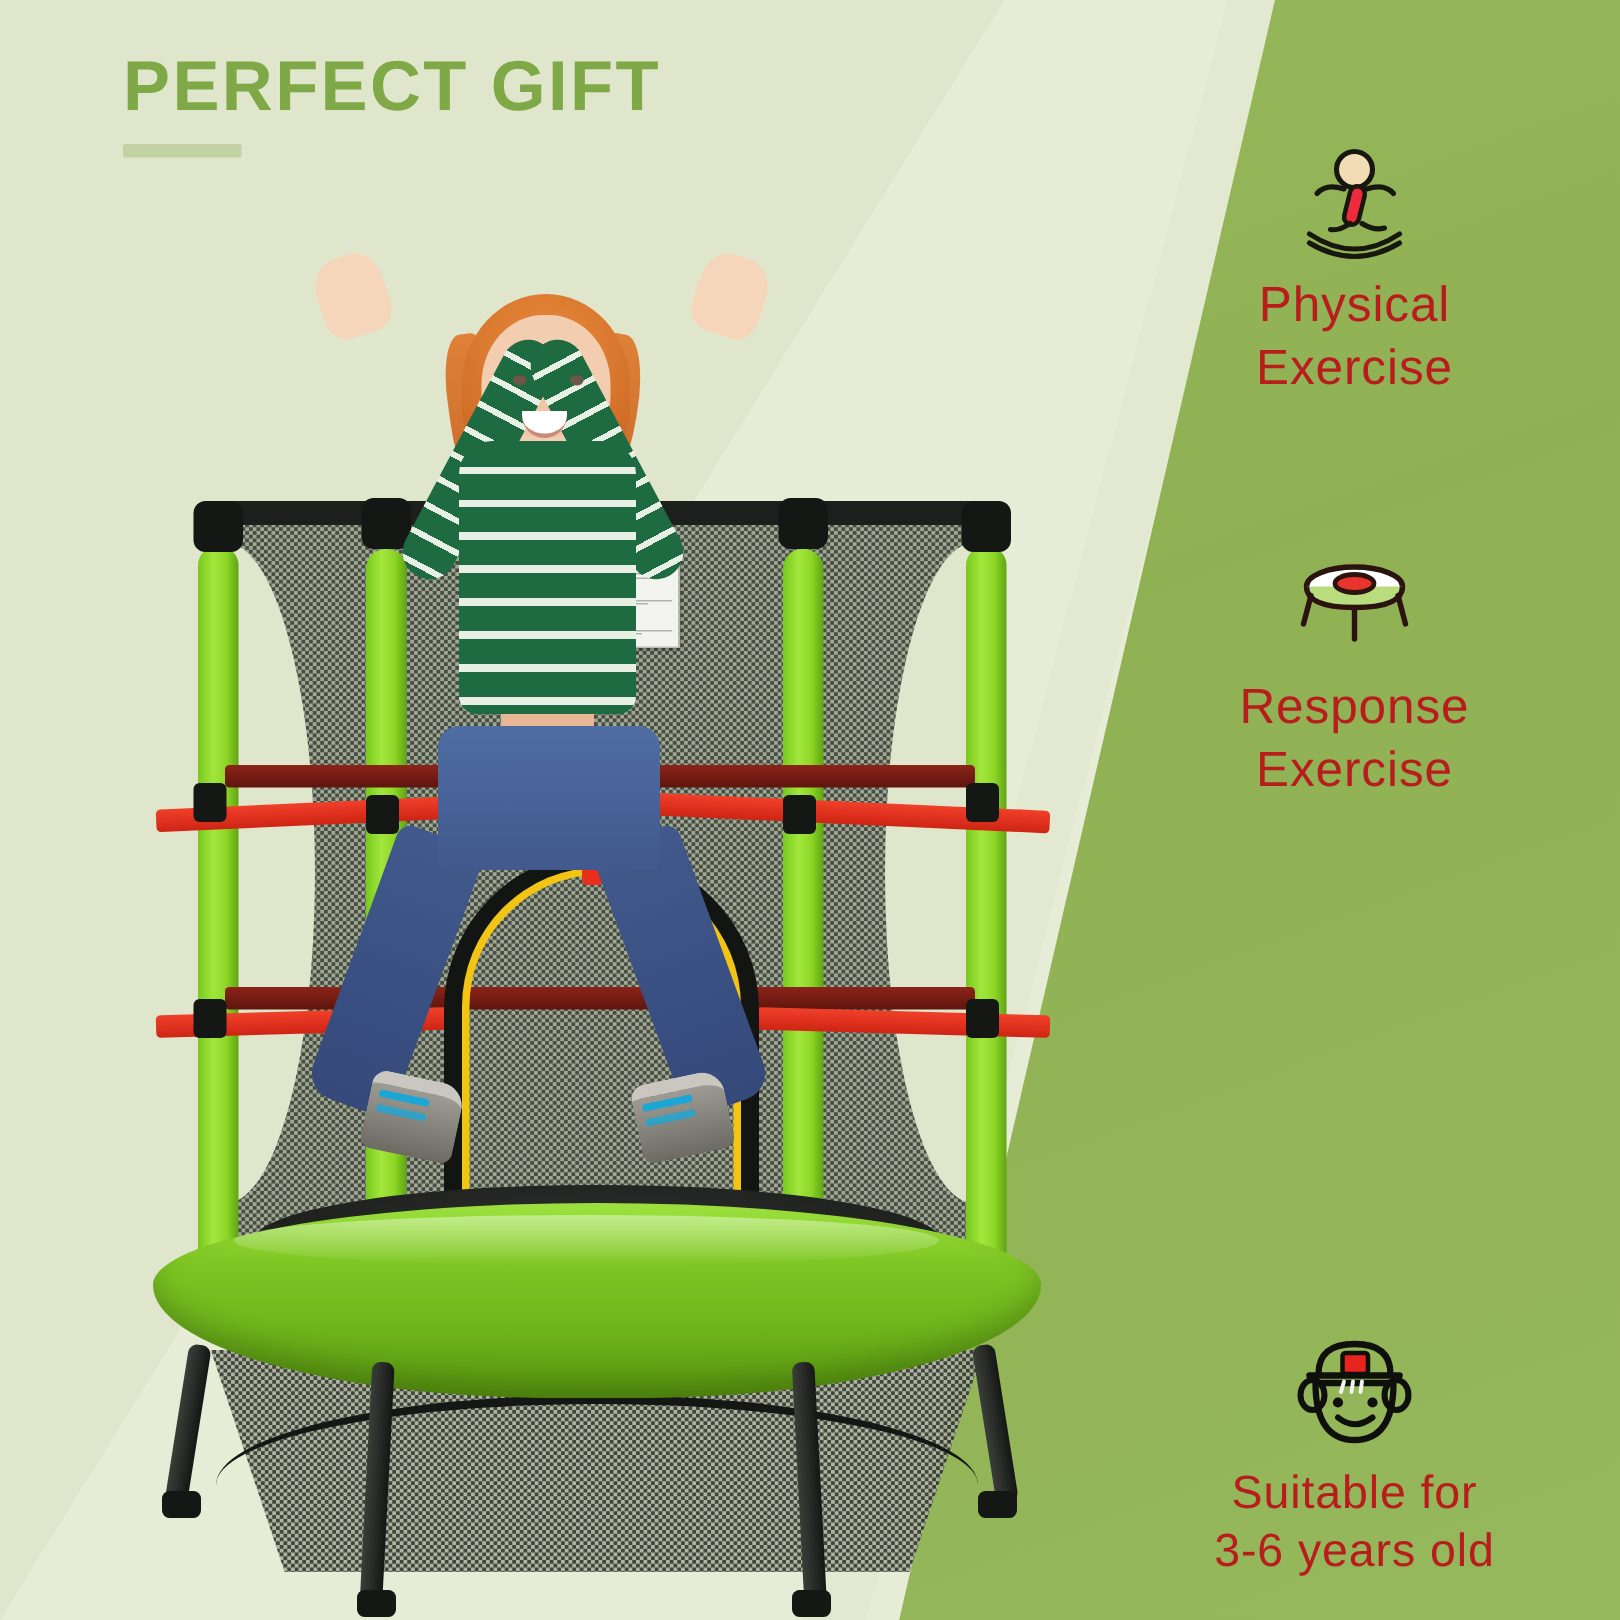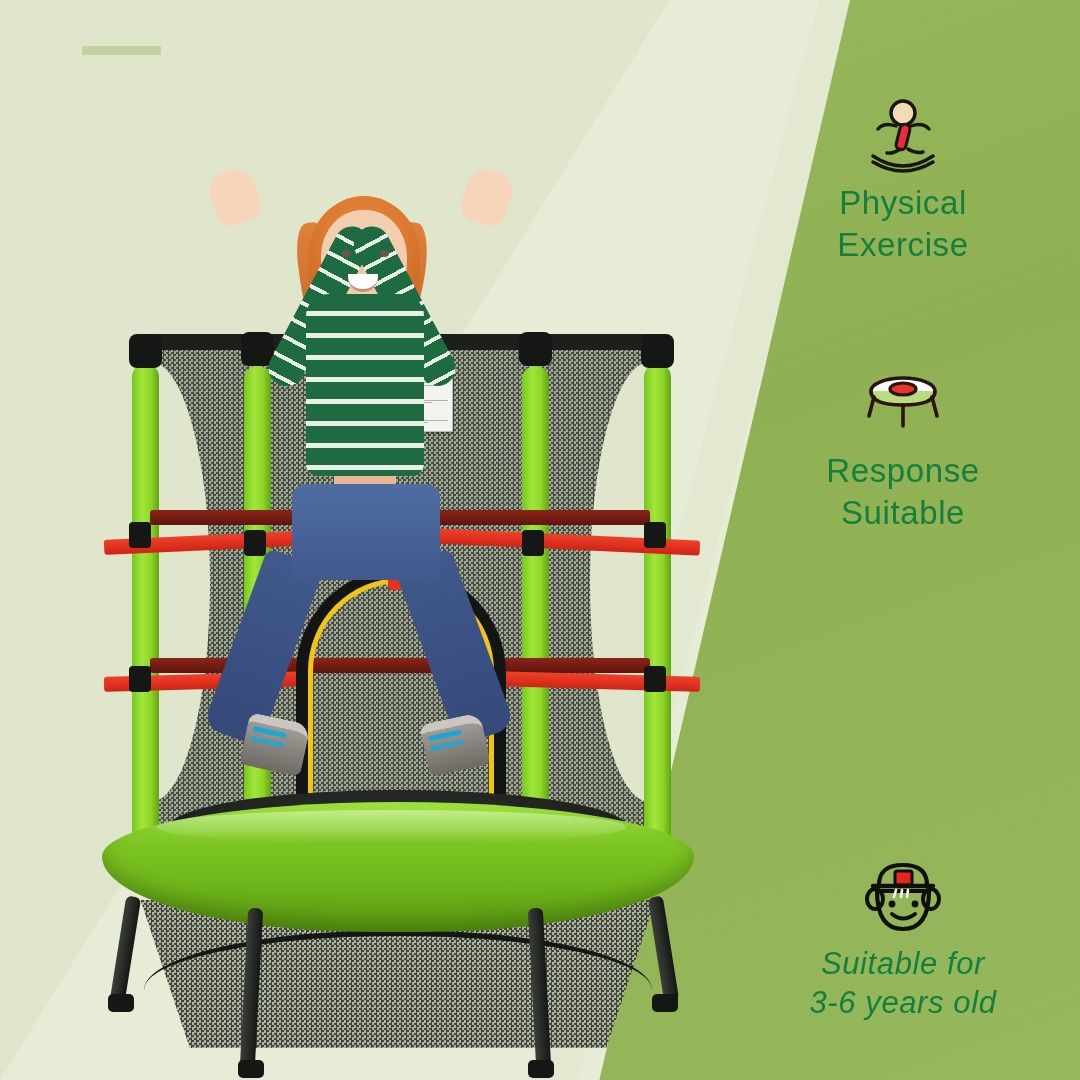--- a/index.html
+++ b/index.html
@@ -208,40 +208,41 @@
     position:absolute;width:15px;background:linear-gradient(90deg,#3a3e38,#151715);
     border-radius:6px;
   }
   .foot{position:absolute;width:26px;height:18px;background:#151715;border-radius:5px;}
 
   
   .features{position:absolute;right:0;top:0;width:360px;height:1080px;}
   .feature{position:absolute;width:330px;left:18px;text-align:center;color:#ffffff;}
   .feature .icon{height:92px;display:flex;align-items:center;justify-content:center;}
   .feature .label{
-    font-size:33px;line-height:1.26;letter-spacing:.6px;color:#15803d;
+    font-size:33px;line-height:1.26;letter-spacing:.6px;color:#b91c1c;
     white-space:pre-line;font-weight:normal;
   }
   .f1{top:90px;}
   .f2{top:358px;}
   .f3{top:596px;}
-  .f4{top:852px;font-style:italic;}
+  .f4{top:883px;}
   .f4 .label{font-size:31px;}
 </style>
 </head>
 <body>
 
 <div class="stage">
 
   <div class="bg-base"></div>
   <div class="bg-pale-wedge"></div>
   <div class="bg-light-diag"></div>
   <div class="bg-green-panel"></div>
 
   <div class="headline">
+    <h1>PERFECT GIFT</h1>
     <div class="sub-row">
       <div class="accent-dash"></div>
     </div>
   </div>
 
   <div class="product">
 
     <div class="kid">
       <div class="hair-l"></div>
       <div class="hair-r"></div>
@@ -375,21 +376,21 @@
         <svg width="90" height="70" viewBox="0 0 90 70">
           <ellipse cx="45" cy="22" rx="32" ry="13" fill="#ffffff" stroke="#2b1410" stroke-width="3.6"></ellipse>
           <path d="M13 22 Q13 36 45 36 Q77 36 77 22" fill="#b9dd7e" stroke="#2b1410" stroke-width="3.6"></path>
           <ellipse cx="45" cy="20" rx="13" ry="6" fill="#e8342b" stroke="#2b1410" stroke-width="3.2"></ellipse>
           <path d="M16 28 L11 47" stroke="#2b1410" stroke-width="3.6" stroke-linecap="round"></path>
           <path d="M74 28 L79 47" stroke="#2b1410" stroke-width="3.6" stroke-linecap="round"></path>
           <path d="M45 36 L45 57" stroke="#2b1410" stroke-width="3.6" stroke-linecap="round"></path>
         </svg>
       </div>
       <div class="label">Response
-Suitable</div>
+Exercise</div>
     </div>
 
 
     <div class="feature f4">
       <div class="icon">
         <svg width="86" height="82" viewBox="0 0 86 82">
           <ellipse cx="15" cy="42" rx="8" ry="10" fill="none" stroke="#0f0f0c" stroke-width="4"></ellipse>
           <ellipse cx="71" cy="42" rx="8" ry="10" fill="none" stroke="#0f0f0c" stroke-width="4"></ellipse>
           <path d="M17 34 Q17 72 43 72 Q69 72 69 34 Z" fill="none" stroke="#0f0f0c" stroke-width="4.2"></path>
           <path d="M19 28 Q19 8 43 8 Q67 8 67 28" fill="none" stroke="#0f0f0c" stroke-width="4.2"></path>

